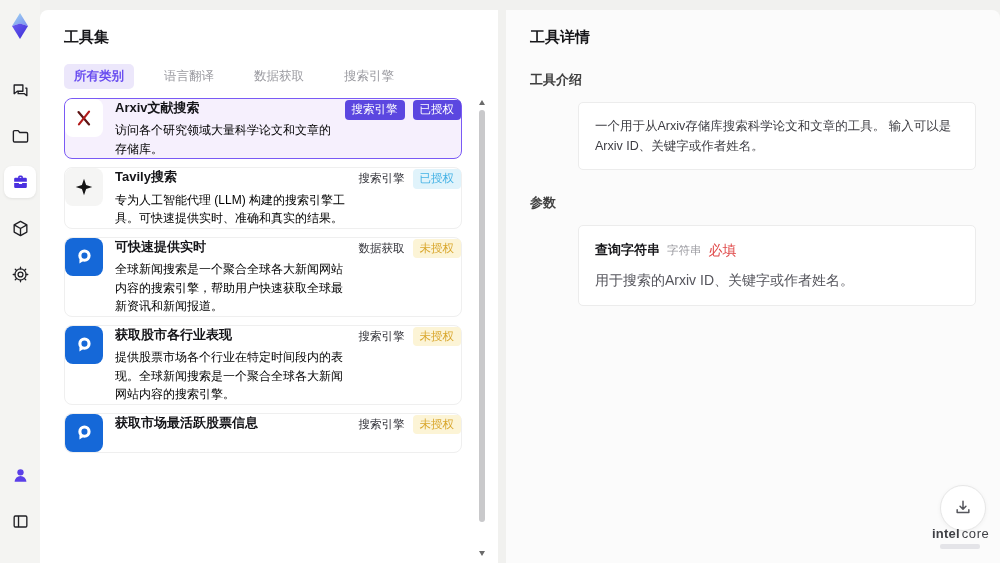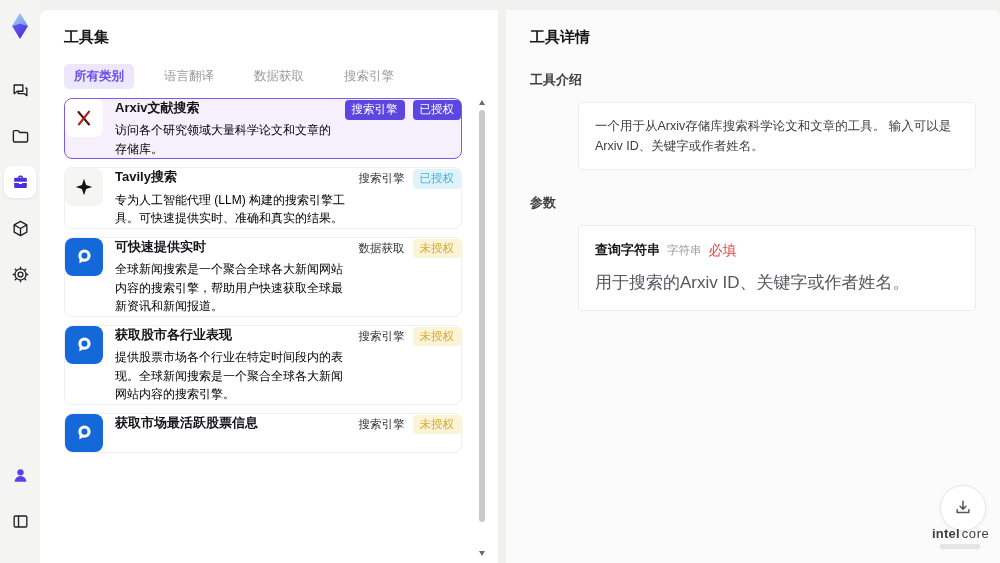--- a/index.html
+++ b/index.html
@@ -62,21 +62,21 @@
 
   
   .h2 { font-size:13px; font-weight:bold; color:#404040; }
   .box { background:#fff; border:1px solid #ececec; border-radius:5px; padding:13px 16px;
     font-size:12.5px; color:#3c3c42; line-height:1.6; margin-top:13px;margin-left:48px; }
   .sect { margin-top:24px; }
   .param-line { display:flex; align-items:center; gap:7px; }
   .param-name { font-size:13px; font-weight:bold; color:#17171a; }
   .param-type { font-size:11.5px; color:#9a9aa0; }
   .param-req  { font-size:14px; color:#e04b4b; }
-  .param-desc { margin-top:8px; font-size:17px; color:#55555c; }
+  .param-desc { margin-top:8px; font-size:14px; color:#55555c; }
 
   
   .fab { position:absolute; right:14px; bottom:32px; width:46px; height:46px; border-radius:50%;
     background:#fff; border:1px solid #e7e7e7; display:flex; align-items:center; justify-content:center;
     cursor:pointer; box-shadow:0 1px 4px rgba(0,0,0,.05); }
   .fab svg { width:20px; height:20px; }
   .brand { position:absolute; right:12px; bottom:14px; width:56px; text-align:center; }
   .brand-line { font-size:13px; color:#3e3f44; white-space:nowrap; }
   .brand-intel { font-weight:bold; letter-spacing:.2px; }
   .brand-core { font-weight:normal; letter-spacing:.6px; margin-left:2px; }

